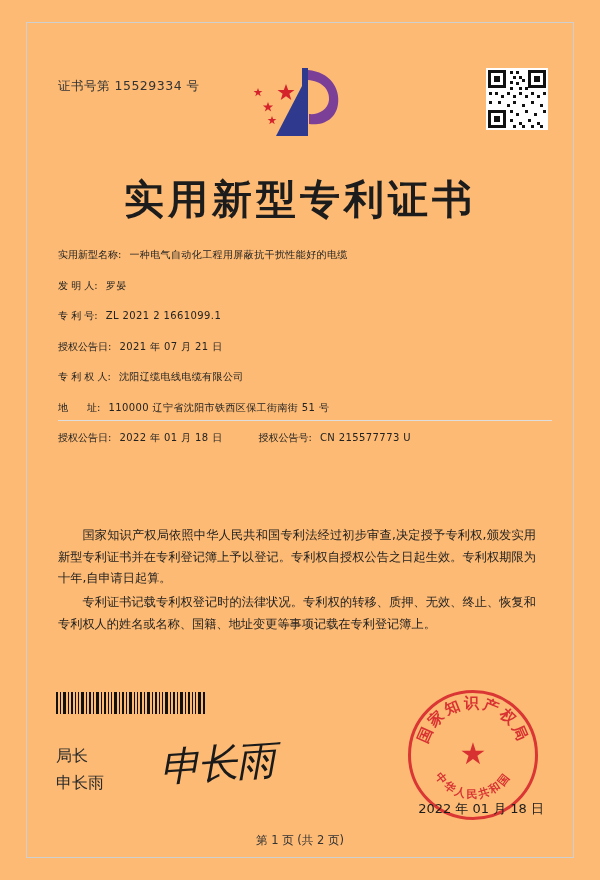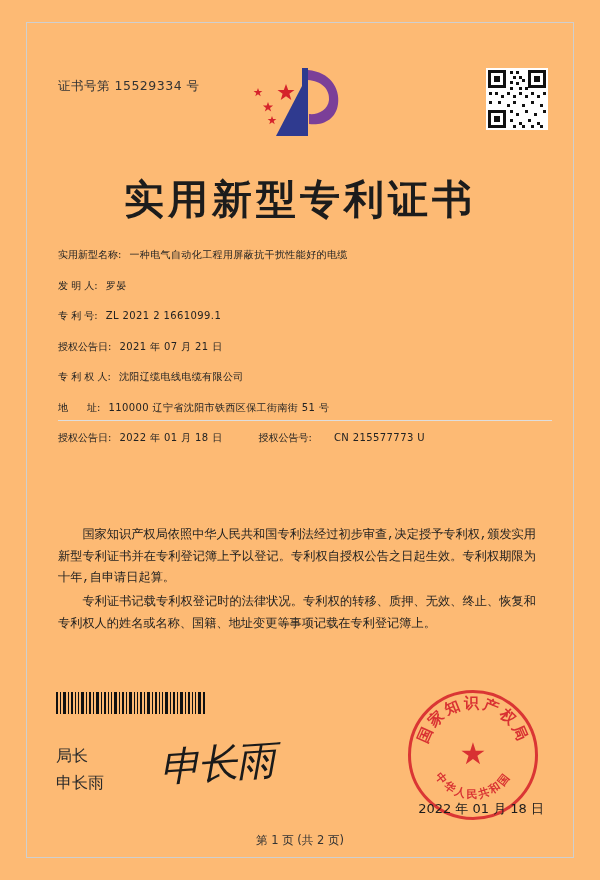--- a/index.html
+++ b/index.html
@@ -90,21 +90,20 @@
     white-space: pre;
     flex: 0 0 auto;
   }
   .field-value {
     margin-left: 8px;
     letter-spacing: 0.4px;
   }
   .field-row.two-col .second {
     margin-left: 36px;
     display: flex;
-    gap: 14px;
   }
   .divider {
     position: absolute;
     left: 58px;
     right: 48px;
     top: 420px;
     border-top: 1px solid #dedede;
   }
 
   .paragraphs {
@@ -114,21 +113,20 @@
     top: 525px;
     font-size: 12.2px;
     line-height: 1.78;
     font-family: "DejaVu Sans", sans-serif;
     color: #1f1f1f;
     text-align: justify;
   }
   .paragraphs p {
     margin: 0 16px 2px 0;
     text-indent: 2em;
-    font-family: Liberation Mono, monospace;
   }
 
   
   .barcode {
     position: absolute;
     left: 56px;
     top: 692px;
     width: 150px;
     height: 22px;
   }

